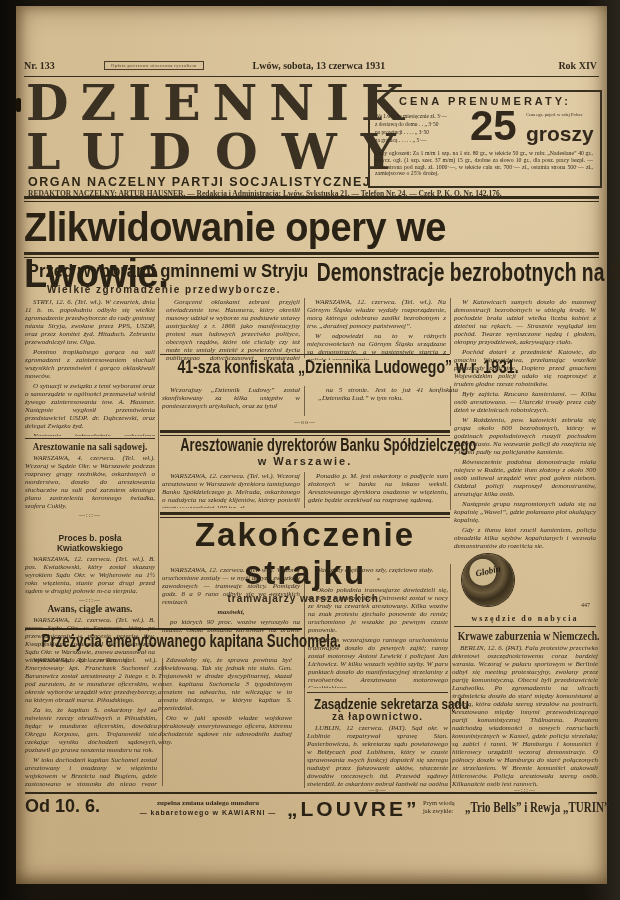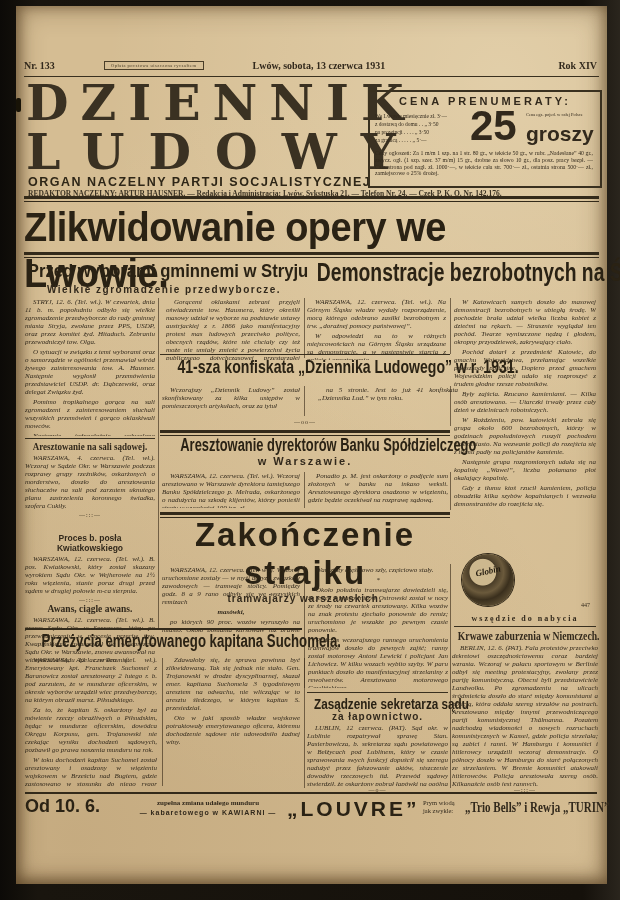--- a/index.html
+++ b/index.html
@@ -74,41 +74,42 @@
 
   <div class="abs headline" style="left:8px;top:198px;width:575px;font-size:38px;letter-spacing:-0.5px;transform:scaleY(1.08);transform-origin:50% 0;">Zlikwidowanie opery we Lwowie.</div>
   <div class="abs hr2" style="left:8px;top:246px;width:575px;"></div>
 
   <div class="abs" style="left:9px;top:256px;width:278px;">
     <div class="headline cond ctr" style="font-size:17px;transform:scale(.98,1.05);">Przed wyborami gminnemi w Stryju</div>
     <div class="b sans ctr" style="font-size:10px;letter-spacing:1.5px;margin-top:2px;">Wielkie zgromadzenie przedwyborcze.</div>
   </div>
   <div class="abs sm ind colbox" style="left:9px;top:292px;width:130px;height:138px;">
     <p>STRYJ, 12. 6. (Tel. wł.). W czwartek, dnia 11 b. m. popołudniu odbyło się wielkie zgromadzenie przedwyborcze do rady gminnej miasta Stryja, zwołane przez PPS, USDP, oraz przez komitet żyd. Hitaduch. Zebraniu przewodniczył tow. Olga.</p>
+    <p>Pomimo tropikalnego gorąca na sali zgromadzeni z zainteresowaniem słuchali wszystkich przemówień i gorąco oklaskiwali mowców.</p>
     <p>O sytuacji w związku z temi wyborami oraz o samorządzie w ogólności przemawiał wśród żywego zainteresowania tow. A. Hausner. Następnie wygłosił przemówienia przedstawiciel USDP. dr. Dąbczewski, oraz delegat Związku żyd.</p>
-    <p>Pomimo tropikalnego gorąca na sali zgromadzeni z zainteresowaniem słuchali wszystkich przemówień i gorąco oklaskiwali mowców.</p>
     <p>Następnie jednogłośnie uchwalono rezolucję, wzywającą ogół wyborców z 4 kurji do wzięcia udziału w wyborach dnia 14 b. m. w niedzielę i oddania głosów na listę tych trzech ugrupowań.</p>
   </div>
   <div class="abs sm ind colbox" style="left:150px;top:292px;width:134px;height:62px;">
     <p>Gorącemi oklaskami zebrani przyjęli oświadczenie tow. Hausnera, który określił masowy udział w wyborze na podstawie ustawy austrjackiej z r. 1866 jako manifestacyjny protest mas ludowych przeciwko polityce, obecnych rządów, które nie chciały czy też może nie umiały zmieść z powierzchni życia publicznego dotychczasowej przestarzałej ordynacji.</p>
   </div>
 
   <div class="abs" style="left:289px;top:254px;width:292px;">
     <div class="headline cond ctr" style="font-size:21px;transform:scale(.92,1.25);">Demonstracje bezrobotnych na Śląsku.</div>
   </div>
   <div class="abs sm ind colbox" style="left:291px;top:292px;width:139px;height:62px;">
     <p>WARSZAWA, 12. czerwca. (Tel. wł.). Na Górnym Śląsku władze wydały rozporządzenie, mocą którego odebrano zasiłki bezrobotnym z trw. „doraźnej pomocy państwowej”.</p>
     <p>W odpowiedzi na to w różnych miejscowościach na Górnym Śląsku urządzane są demonstracje, a w następstwie starcia z policją i aresztowania.</p>
   </div>
   <div class="abs sm ind colbox" style="left:438px;top:292px;width:142px;height:250px;">
     <p>W Katowicach samych doszło do masowej demonstracji bezrobotnych w ubiegłą środę. W pochodzie brała udział wielka liczba kobiet z dziećmi na rękach. — Strasznie wyglądał ten pochód. Twarze wyniszczone nędzą i głodem, okropny przyodziewek, zakrywający ciało.</p>
     <p>Pochód dotarł z przedmieść Katowic, do gmachu Województwa, przełamując wszelkie przeszkody policyjne. Dopiero przed gmachem Wojewódzkim policji udało się rozproszyć z trudem głodne rzesze robotników.</p>
     <p>Były zajścia. Rzucano kamieniami. — Kilka osób aresztowano. — Utarczki trwały przez cały dzień w dzielnicach robotniczych.</p>
     <p>W Rożdzieniu, pow. katowicki zebrała się grupa około 600 bezrobotnych, którzy w godzinach popołudniowych ruszyli pochodem przez miasto. Na wezwanie policji do rozejścia się z tłumu padły na policjantów kamienie.</p>
-    <p>Następnie grupa rozgromionych udała się na kopalnię „Wawel”, liczba połamano płot okalający kopalnię.</p>
+    <p>Równocześnie podobna demonstracja miała miejsce w Rudzie, gdzie tłum złożony z około 300 osób usiłował urządzić wiec pod gołem niebem. Oddział policji rozproszył demonstrantów, aresztując kilka osób.</p>
+    <p>Następnie grupa rozgromionych udała się na kopalnię „Wawel”, gdzie połamano płot okalający kopalnię.</p>
     <p>Gdy z tłumu ktoś rzucił kamieniem, policja obsadziła kilka szybów kopalnianych i wezwała demonstrantów do rozejścia się.</p>
   </div>
 
   <div class="abs hr" style="left:144px;top:348px;width:290px;"></div>
   <div class="abs" style="left:144px;top:352px;width:290px;">
     <div class="headline cond ctr" style="font-size:16px;transform:scale(.88,1.2);">41-sza konfiskata „Dziennika Ludowego” w r. 1931.</div>
   </div>
   <div class="abs sm ind colbox" style="left:146px;top:380px;width:138px;height:28px;">
     <p>Wczorajszy „Dziennik Ludowy” został skonfiskowany za kilka ustępów w pomieszczonych artykułach, oraz za tytuł</p>
   </div>
@@ -167,21 +168,21 @@
   <div class="abs hr3" style="left:9px;top:622px;width:277px;"></div>
   <div class="abs" style="left:9px;top:626px;width:277px;">
     <div class="headline cond ctr" style="font-size:15px;transform:scale(.88,1.2);">Przeżycia emerytowanego kapitana Suchomela.</div>
   </div>
   <div class="abs sm ind colbox" style="left:9px;top:650px;width:132px;height:130px;">
     <p>WARSZAWA, 12 czerwca (tel. wł.). Emerytowany kpt. Franciszek Suchomel z Baranowicz został aresztowany 2 lutego r. b. pod zarzutem, że w mundurze oficerskim, w okresie wyborów urządził wiec przedwyborczy, na którym obraził marsz. Piłsudskiego.</p>
     <p>Za to, że kapitan S. oskarżony był za mówienie rzeczy obraźliwych o Piłsudskim, będąc w mundurze oficerskim, dowódca Okręgu Korpusu, gen. Trojanowski nie czekając wyniku dochodzeń sądowych, pozbawił go prawa noszenia munduru na rok.</p>
     <p>W toku dochodzeń kapitan Suchomel został aresztowany i osadzony w więzieniu wojskowem w Brześciu nad Bugiem, gdzie zastosowano w stosunku do niego rygor więzienny w całej pełni, wskutek czego zachorował poważnie na płuca i został umieszczony w szpitalu.</p>
 
   </div>
-  <div class="abs sm ind colbox" style="left:150px;top:650px;width:134px;height:130px;">
+  <div class="abs sm ind colbox" style="left:142px;top:650px;width:134px;height:130px;">
     <p>Zdawałoby się, że sprawa powinna być zlikwidowaną. Tak się jednak nie stało. Gen. Trojanowski w drodze dyscyplinarnej, skazał emer. kapitana Suchomela 3 tygodniowym aresztem na odwachu, nie wliczając w to aresztu śledczego, w którym kapitan S. przesiedział.</p>
     <p>Oto w jaki sposób władze wojskowe potraktowały emerytowanego oficera, któremu dochodzenie sądowe nie udowodniło żadnej winy.</p>
   </div>
 
   <div class="abs hr" style="left:291px;top:686px;width:141px;"></div>
   <div class="abs" style="left:291px;top:690px;width:141px;">
     <div class="headline cond ctr" style="font-size:13px;transform:scale(.9,1.15);">Zasądzenie sekretarza sądu</div>
     <div class="b sans ctr" style="font-size:10px;letter-spacing:1px;">za łapownictwo.</div>
     <div class="sm ind colbox" style="margin-top:2px;height:62px;">
       <p>LUBLIN, 12 czerwca. (PAT). Sąd okr. w Lublinie rozpatrywał sprawę Stan. Pasierbowicza, b. sekretarza sądu powiatowego w Bełżycach pod Lublinem, który w czasie sprawowania swych funkcyj dopuścił się szeregu nadużyć przez fałszowanie aktów, niszczenie dowodów rzeczowych itd. Przewód sądowy stwierdził, że oskarżony pobrał łapówki na ogólną sumę 4.000 zł.</p>

